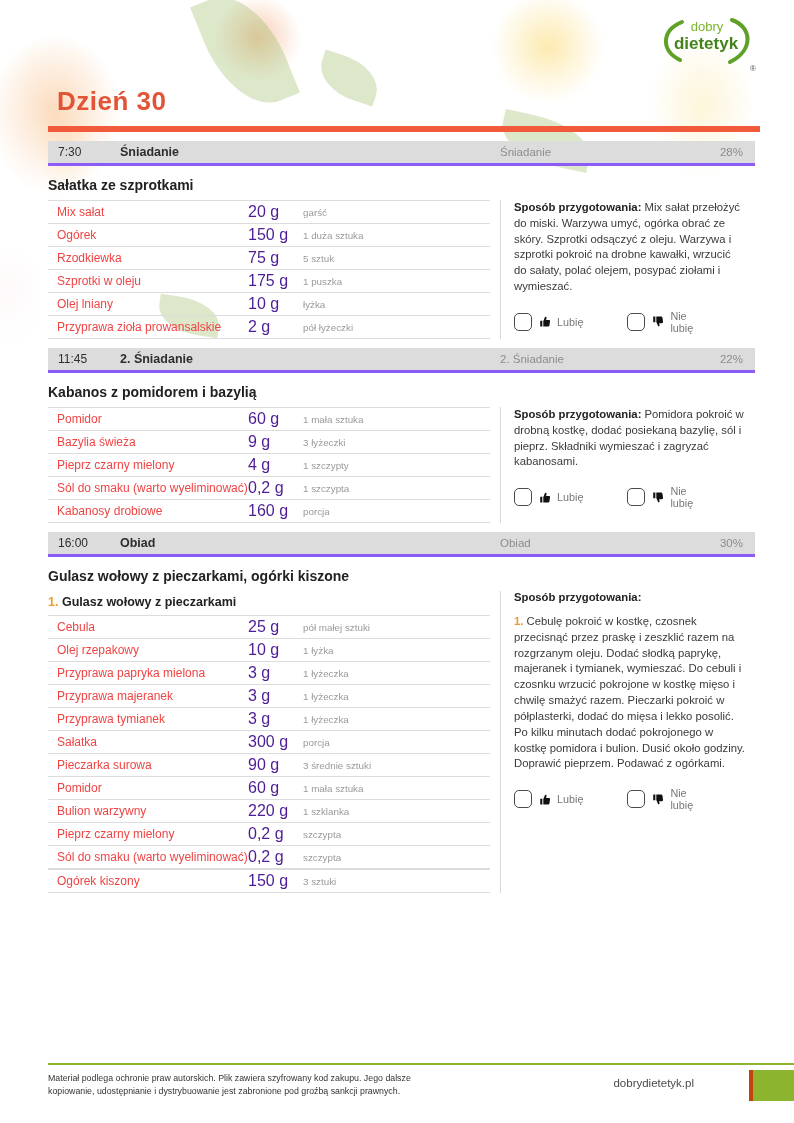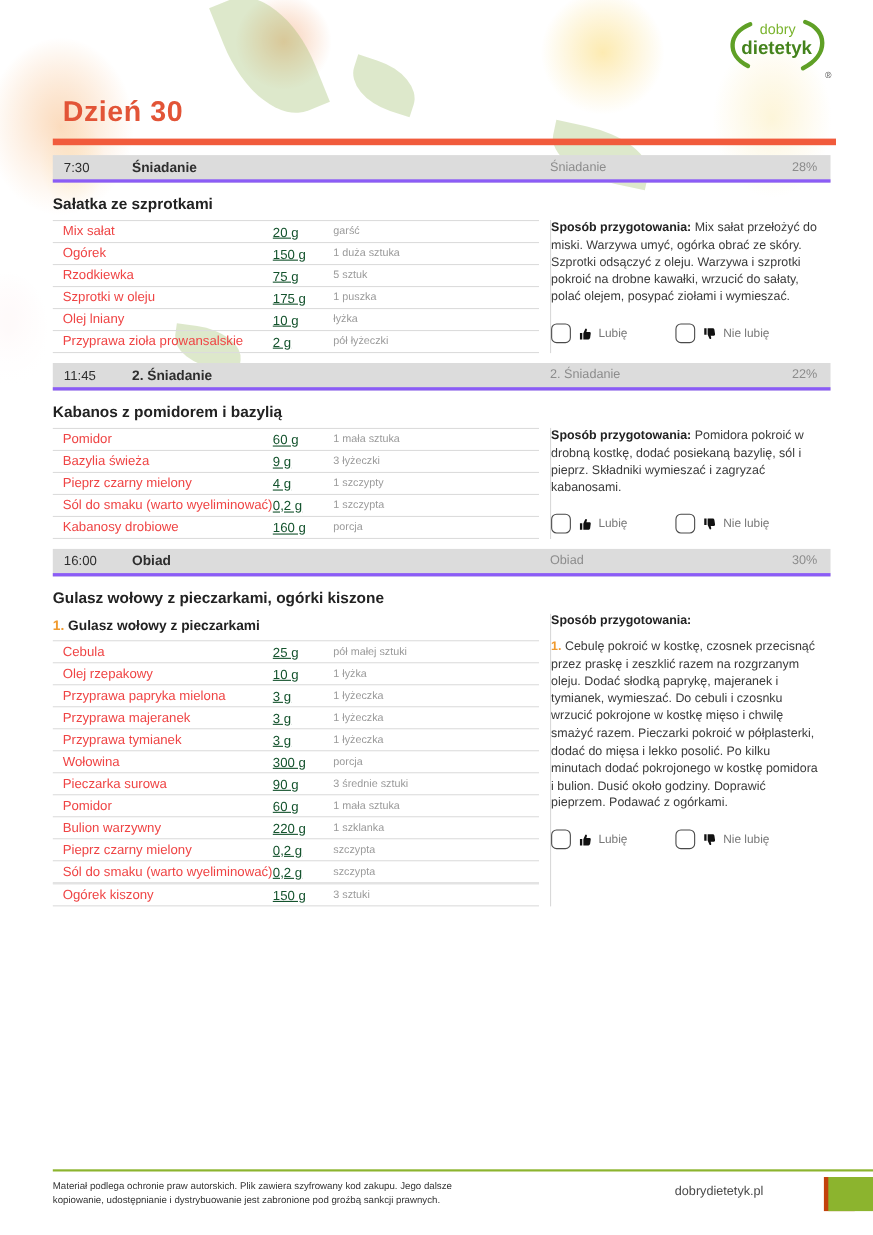--- a/index.html
+++ b/index.html
@@ -43,29 +43,29 @@
   .bar-time { width:62px; font-size:12px; color:#2e2e2e; }
   .bar-name { font-size:12.5px; font-weight:bold; color:#2e2e2e; }
   .bar-right {
     position:absolute; left:452px; right:12px; display:flex;
     justify-content:space-between; font-size:11.5px; color:#8c8c8c;
   }
   .dish-title { font-size:14px; font-weight:bold; color:#222; margin:11px 0 7px 0; }
 
   .meal-body { display:flex; align-items:stretch; }
   .col-left { width:442px; }
-  .col-right { width:245px; margin-left:10px; border-left:1px solid #d9d9d9; }
+  .col-right { width:245px; margin-left:10px; border-left:1px solid #d9d9d9; padding-left:13px; }
 
   .ing-table { border-top:1px solid #dcdcdc; }
   .ing-row {
     display:flex; align-items:center; min-height:19px;
     padding:2px 0 2px 9px; border-bottom:1px solid #dcdcdc;
   }
   .ing-name    { width:191px; font-size:12px; color:#ef4444; line-height:1.25; }
-  .ing-amt     { width:55px;  font-size:12px; color:#14532d;text-decoration:underline; }
+  .ing-amt     { width:55px;  font-size:16px; color:#4c1d95; }
   .ing-measure { flex:1; font-size:9.8px; color:#9a9a9a; }
 
   .subsection { font-size:12.5px; font-weight:bold; color:#222; margin:4px 0 6px 0; }
   .subsection.second { margin-top:16px; }
   .sub-num { color:#f09a2e; font-weight:bold; }
 
   .prep { font-size:11.3px; line-height:1.4; color:#3a3a3a; }
   .prep b { color:#222; }
   .prep-head { font-size:11.3px; font-weight:bold; color:#222; margin-bottom:11px; }
 
@@ -297,21 +297,21 @@
                 <span class="ing-measure">1 łyżeczka</span>
               </div>
 
               <div class="ing-row">
                 <span class="ing-name">Przyprawa tymianek</span>
                 <span class="ing-amt">3 g</span>
                 <span class="ing-measure">1 łyżeczka</span>
               </div>
 
               <div class="ing-row">
-                <span class="ing-name">Wołowina</span>
+                <span class="ing-name">Sałatka</span>
                 <span class="ing-amt">300 g</span>
                 <span class="ing-measure">porcja</span>
               </div>
 
               <div class="ing-row">
                 <span class="ing-name">Pieczarka surowa</span>
                 <span class="ing-amt">90 g</span>
                 <span class="ing-measure">3 średnie sztuki</span>
               </div>
 

